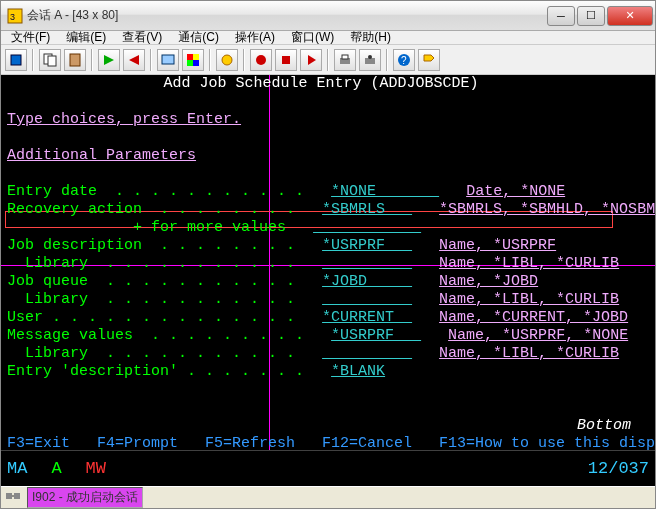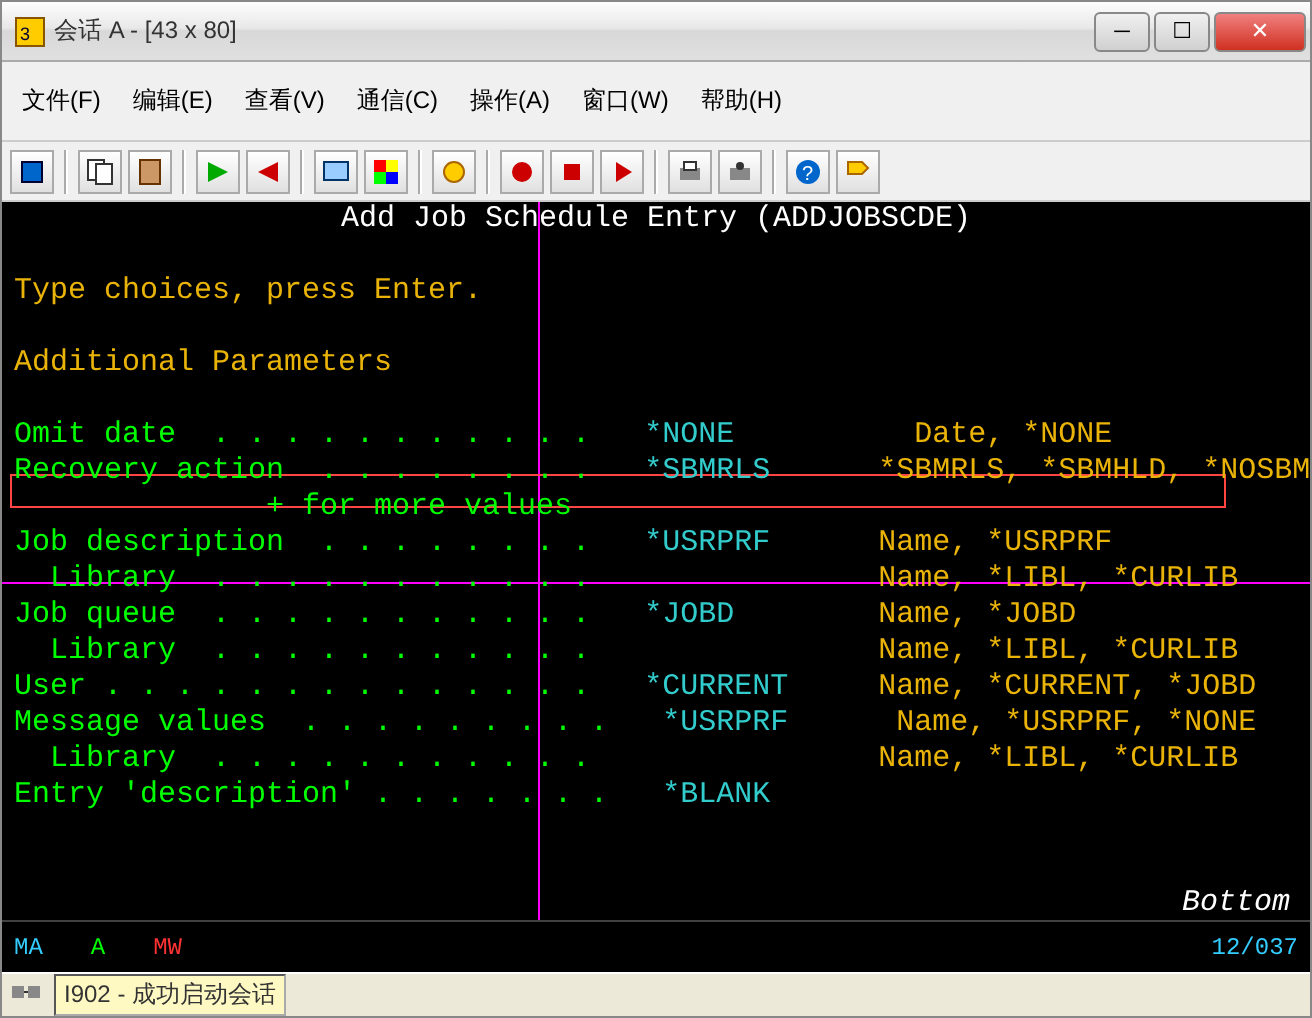--- a/index.html
+++ b/index.html
@@ -4,41 +4,41 @@
 <style>
 * { margin: 0; padding: 0; box-sizing: border-box; }
 body { font-family: "Microsoft YaHei", sans-serif; font-size: 12px; background: #d4d0c8; width: 656px; height: 509px; overflow: hidden; }
 .window { width: 656px; height: 509px; border: 1px solid #888; background: #ece9d8; display: flex; flex-direction: column; }
 .titlebar { height: 30px; background: linear-gradient(to bottom, #fdfdfd, #e8e8e8 45%, #d8d8d8 50%, #e0e0e0); display: flex; align-items: center; padding: 0 0 0 6px; border-bottom: 1px solid #aaa; }
 .titlebar .icon { width: 16px; height: 16px; margin-right: 4px; display:inline-block; }
 .titlebar .title { flex: 1; color: #333; font-size: 12px; }
 .winbtns { display: flex; height: 20px; margin-right: 2px; }
 .winbtn { width: 28px; height: 20px; border: 1px solid #888; border-radius: 3px; margin-left: 2px; display:flex; align-items:center; justify-content:center; font-size:11px; background: linear-gradient(#f0f0f0,#d0d0d0); cursor:pointer; }
 .winbtn.close { background: linear-gradient(#f08080,#d03020); color:#fff; width:46px; }
-.menubar { height: 40px; background: #f0f0f0; border-bottom: 1px solid #ccc; display:flex; align-items:center; padding: 0 4px; gap: 4px; }
+.menubar { height: 14px; background: #f0f0f0; border-bottom: 1px solid #ccc; display:flex; align-items:center; padding: 0 4px; gap: 4px; }
 .menubar span { padding: 2px 6px; cursor: pointer; }
 .toolbar { height: 30px; background: #f0f0f0; border-bottom: 1px solid #ccc; display:flex; align-items:center; padding: 0 4px; gap: 3px; }
 .tbtn { width: 22px; height: 22px; border: 1px solid #aaa; background: linear-gradient(#fff,#e0e0e0); display:flex; align-items:center; justify-content:center; cursor:pointer; font-size:11px; }
 .tsep { width: 2px; height: 22px; border-left:1px solid #aaa; border-right:1px solid #fff; margin:0 2px; }
 .terminal { flex: 1; background: #000; position: relative; font-family: "Courier New", monospace; font-size: 15px; line-height: 18px; color: #00ff00; overflow: hidden; }
-.screen { position: absolute; top: 0; left: 6px; right: 6px; }
+.screen { position: absolute; top: 0; left: 6px; right: 20px; }
 .row { height: 18px; white-space: pre; }
 .c-white { color: #fff; }
-.c-cyan { color: #eab308; }
+.c-cyan { color: #f0abfc; text-decoration: underline; }
 .c-green { color: #00ff00; }
 .c-blue { color: #3399ff; }
 .highlight-box { position: absolute; border: 1px solid #ff4444; pointer-events: none; }
 .vline { position: absolute; top: 0; width: 1px; background: #ff00ff; }
 .hline { position: absolute; left: 0; right: 0; height: 1px; background: #ff00ff; }
-.statusbar { height: 26px; background: #000; color: #00ff00; font-family: "Courier New", monospace; font-size: 12px; display:flex; border-top: 1px solid #404040; padding: 0 6px; align-items:center; }
+.statusbar { height: 36px; background: #000; color: #00ff00; font-family: "Courier New", monospace; font-size: 17px; display:flex; border-top: 1px solid #404040; padding: 0 6px; align-items:center; }
 .statusbar .seg { margin-right: 24px; }
 .statusbar .right { margin-left: auto; }
 .sb2 { height: 22px; background: #ece9d8; border-top: 1px solid #fff; display:flex; align-items:center; padding: 0 4px; gap:6px; font-size:12px; color:#333; }
-.sb2 .sink { border:1px inset #aaa; padding:1px 4px; background:#fef9c3; }
-.field { color: #33cccc; }
+.sb2 .sink { border:1px inset #aaa; padding:1px 4px; background:#d946ef; }
+.field { color: #33cccc; text-decoration: underline; }
 </style>
 </head>
 <body>
 
 <div class="window">
   <div class="titlebar">
     <span class="icon">
       <svg width="16" height="16">
           <rect x="1" y="1" width="14" height="14" fill="#ffcc00" stroke="#885500"></rect>
           <text x="3" y="12" font-size="9" fill="#003">3</text>
@@ -161,21 +161,21 @@
 
     <div class="screen">
       <div class="row c-white" style="text-align:center">Add Job Schedule Entry (ADDJOBSCDE)</div>
       <div class="row"></div>
       <div class="row c-cyan">Type choices, press Enter.</div>
       <div class="row"></div>
       <div class="row c-cyan" style="text-align:left">Additional Parameters</div>
       <div class="row"></div>
 
       <div id="param-rows">
-          <div class="row"><span class="c-green">Omit date  . . . . . . . . . . .</span><span>   </span><span class="field">*NONE       </span><span>   </span><span class="c-cyan">Date, *NONE</span></div>
+          <div class="row"><span class="c-green">Entry date  . . . . . . . . . . .</span><span>   </span><span class="field">*NONE       </span><span>   </span><span class="c-cyan">Date, *NONE</span></div>
           <div class="row"><span class="c-green">Recovery action  . . . . . . . .</span><span>   </span><span class="field">*SBMRLS   </span><span>   </span><span class="c-cyan">*SBMRLS, *SBMHLD, *NOSBM</span></div>
           <div class="row"><span class="c-green">              + for more values</span><span>   </span><span class="field">            </span><span>   </span><span class="c-cyan"></span></div>
           <div class="row"><span class="c-green">Job description  . . . . . . . .</span><span>   </span><span class="field">*USRPRF   </span><span>   </span><span class="c-cyan">Name, *USRPRF</span></div>
           <div class="row"><span class="c-green">  Library  . . . . . . . . . . .</span><span>   </span><span class="field">          </span><span>   </span><span class="c-cyan">Name, *LIBL, *CURLIB</span></div>
           <div class="row"><span class="c-green">Job queue  . . . . . . . . . . .</span><span>   </span><span class="field">*JOBD     </span><span>   </span><span class="c-cyan">Name, *JOBD</span></div>
           <div class="row"><span class="c-green">  Library  . . . . . . . . . . .</span><span>   </span><span class="field">          </span><span>   </span><span class="c-cyan">Name, *LIBL, *CURLIB</span></div>
           <div class="row"><span class="c-green">User . . . . . . . . . . . . . .</span><span>   </span><span class="field">*CURRENT  </span><span>   </span><span class="c-cyan">Name, *CURRENT, *JOBD</span></div>
           <div class="row"><span class="c-green">Message values  . . . . . . . . .</span><span>   </span><span class="field">*USRPRF   </span><span>   </span><span class="c-cyan">Name, *USRPRF, *NONE</span></div>
           <div class="row"><span class="c-green">  Library  . . . . . . . . . . .</span><span>   </span><span class="field">          </span><span>   </span><span class="c-cyan">Name, *LIBL, *CURLIB</span></div>
           <div class="row"><span class="c-green">Entry 'description' . . . . . . .</span><span>   </span><span class="field">*BLANK</span><span>   </span><span class="c-cyan"></span></div>

